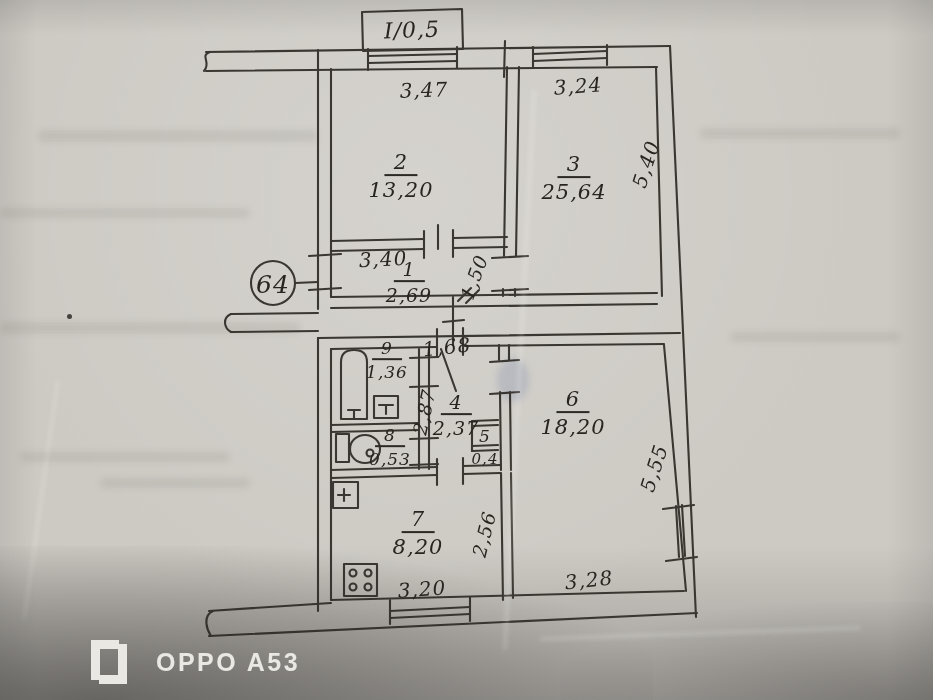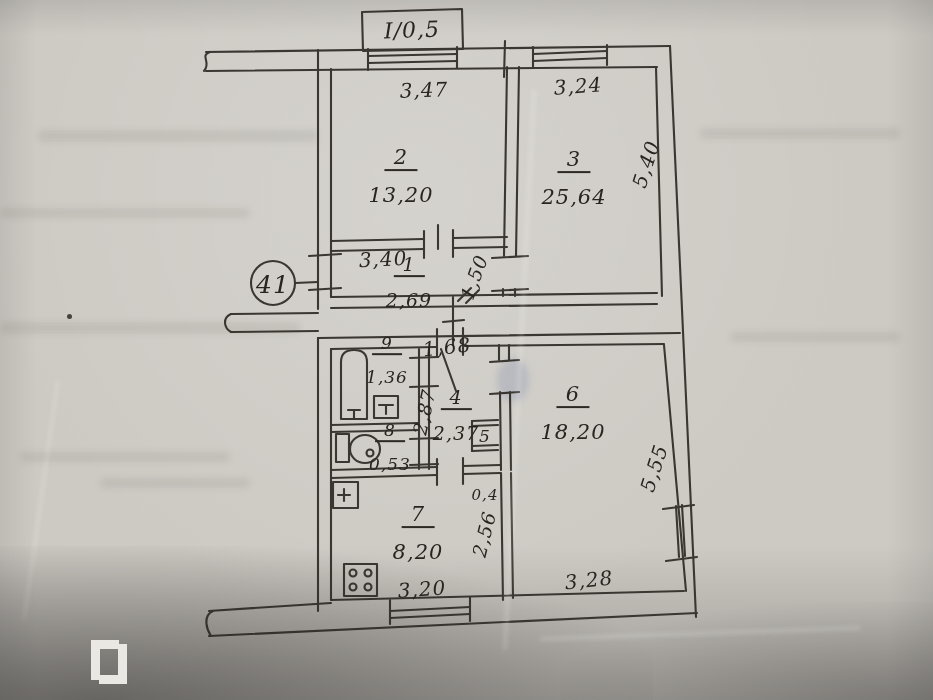--- a/index.html
+++ b/index.html
@@ -18,21 +18,21 @@
     stroke:#3a3631;stroke-width:2.1;fill:none;stroke-linecap:round;stroke-linejoin:round;
   }
   .lbl,.frac{
     position:absolute;z-index:3;white-space:nowrap;
     font-family:"DejaVu Serif", serif;font-style:italic;color:#28241f;
     letter-spacing:1px;
   }
   .dim{font-size:20px;}
   .frac{text-align:center;line-height:1.02;font-size:21px;}
   .frac .num{display:inline-block;border-bottom:2px solid #2c2823;padding:0 9px 1px;}
-  .frac .area{display:block;padding-top:14px;}
+  .frac .area{display:block;padding-top:4px;}
   .f-md{font-size:19px;}
   .f-sm{font-size:17px;}
   .f-xs{font-size:15px;}
   .badge-text{font-size:25px;}
   .balcony-text{font-size:22px;}
   .smudge{position:absolute;z-index:1;filter:blur(3px);border-radius:5px;background:rgba(82,76,68,0.10);}
   .ink-smudge{position:absolute;z-index:2;filter:blur(3px);border-radius:50%;background:rgba(92,112,158,0.20);}
   .dot{position:absolute;z-index:2;width:5px;height:5px;border-radius:50%;background:rgba(45,42,38,0.85);}
   .crease{position:absolute;z-index:4;filter:blur(2px);background:rgba(252,251,248,0.28);pointer-events:none;}
   .shadow-bl{
@@ -254,35 +254,35 @@
     <span class="area">25,64</span>
   </div>
 
   <div class="lbl dim" style="left:383px;top:259px;transform:translate(-50%,-50%) rotate(-3deg);">3,40</div>
   <div class="frac f-md" style="left:409px;top:283px;transform:translate(-50%,-50%);">
     <span class="num">1</span>
     <span class="area">2,69</span>
   </div>
   <div class="lbl dim f-md" style="left:474px;top:277px;transform:translate(-50%,-50%) rotate(-70deg);">1,50</div>
 
-  <div class="lbl badge-text" style="left:273px;top:284px;transform:translate(-50%,-50%);">41</div>
+  <div class="lbl badge-text" style="left:273px;top:284px;transform:translate(-50%,-50%);">64</div>
 
   <div class="frac f-sm" style="left:387px;top:361px;transform:translate(-50%,-50%);">
     <span class="num">9</span>
     <span class="area">1,36</span>
   </div>
   <div class="lbl dim" style="left:447px;top:347px;transform:translate(-50%,-50%) rotate(-6deg);">1,68</div>
   <div class="lbl dim f-md" style="left:424px;top:412px;transform:translate(-50%,-50%) rotate(-78deg);">2,87</div>
   <div class="frac f-md" style="left:456px;top:416px;transform:translate(-50%,-50%);">
     <span class="num">4</span>
     <span class="area">2,37</span>
   </div>
 
   <div class="lbl f-sm" style="left:485px;top:436px;transform:translate(-50%,-50%);">5</div>
-  <div class="lbl f-xs" style="left:485px;top:459px;transform:translate(-50%,-50%);margin-top:36px;">0,4</div>
+  <div class="lbl f-xs" style="left:485px;top:459px;transform:translate(-50%,-50%);">0,4</div>
 
   <div class="frac" style="left:573px;top:414px;transform:translate(-50%,-50%);">
     <span class="num">6</span>
     <span class="area">18,20</span>
   </div>
   <div class="lbl dim" style="left:654px;top:468px;transform:translate(-50%,-50%) rotate(-72deg);">5,55</div>
 
   <div class="frac f-sm" style="left:390px;top:448px;transform:translate(-50%,-50%);">
     <span class="num">8</span>
     <span class="area">0,53</span>
@@ -300,15 +300,16 @@
   <div class="crease" style="left:540px;top:632px;width:320px;height:3px;transform:rotate(-2deg);"></div>
   <div class="crease" style="left:40px;top:380px;width:2px;height:240px;transform:rotate(8deg);"></div>
   <div class="shadow-bl"></div>
   <div class="shadow-br"></div>
 
   <div class="watermark">
     <svg width="46" height="48" viewBox="0 0 46 48">
       <path d="M5,2 H33 V11 H14 V42 H5 Z" fill="#eae8e3" stroke="none"></path>
       <path d="M41,46 H13 V37 H32 V6 H41 Z" fill="#eae8e3" stroke="none"></path>
     </svg>
+    <span class="watermark-text">OPPO A53</span>
   </div>
 
 </div>
 
 </body></html>

